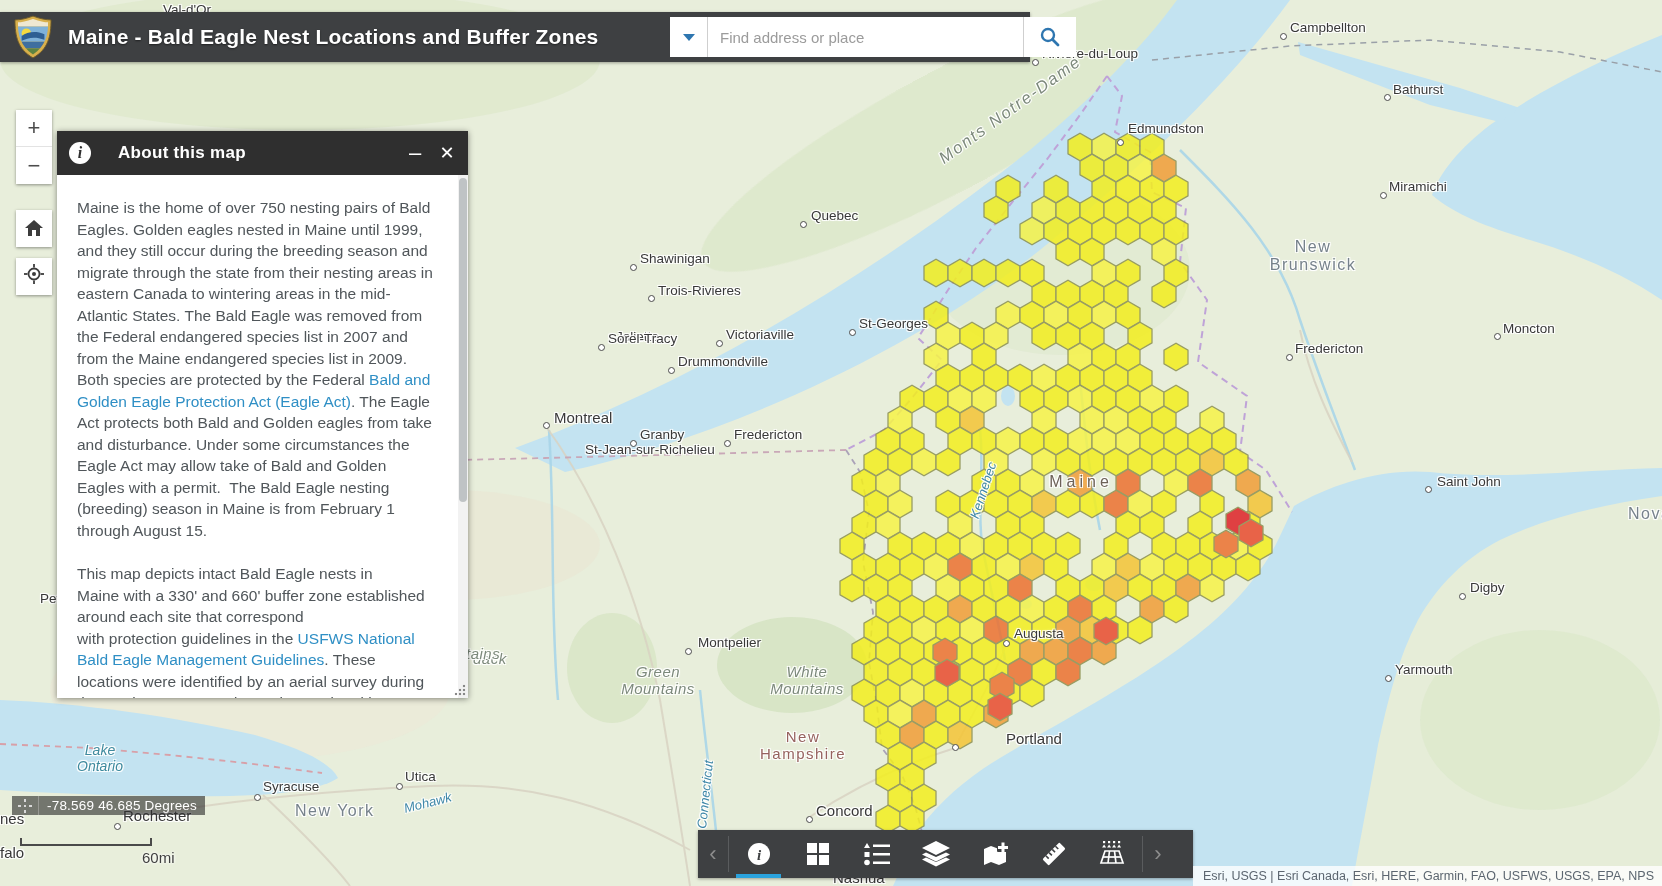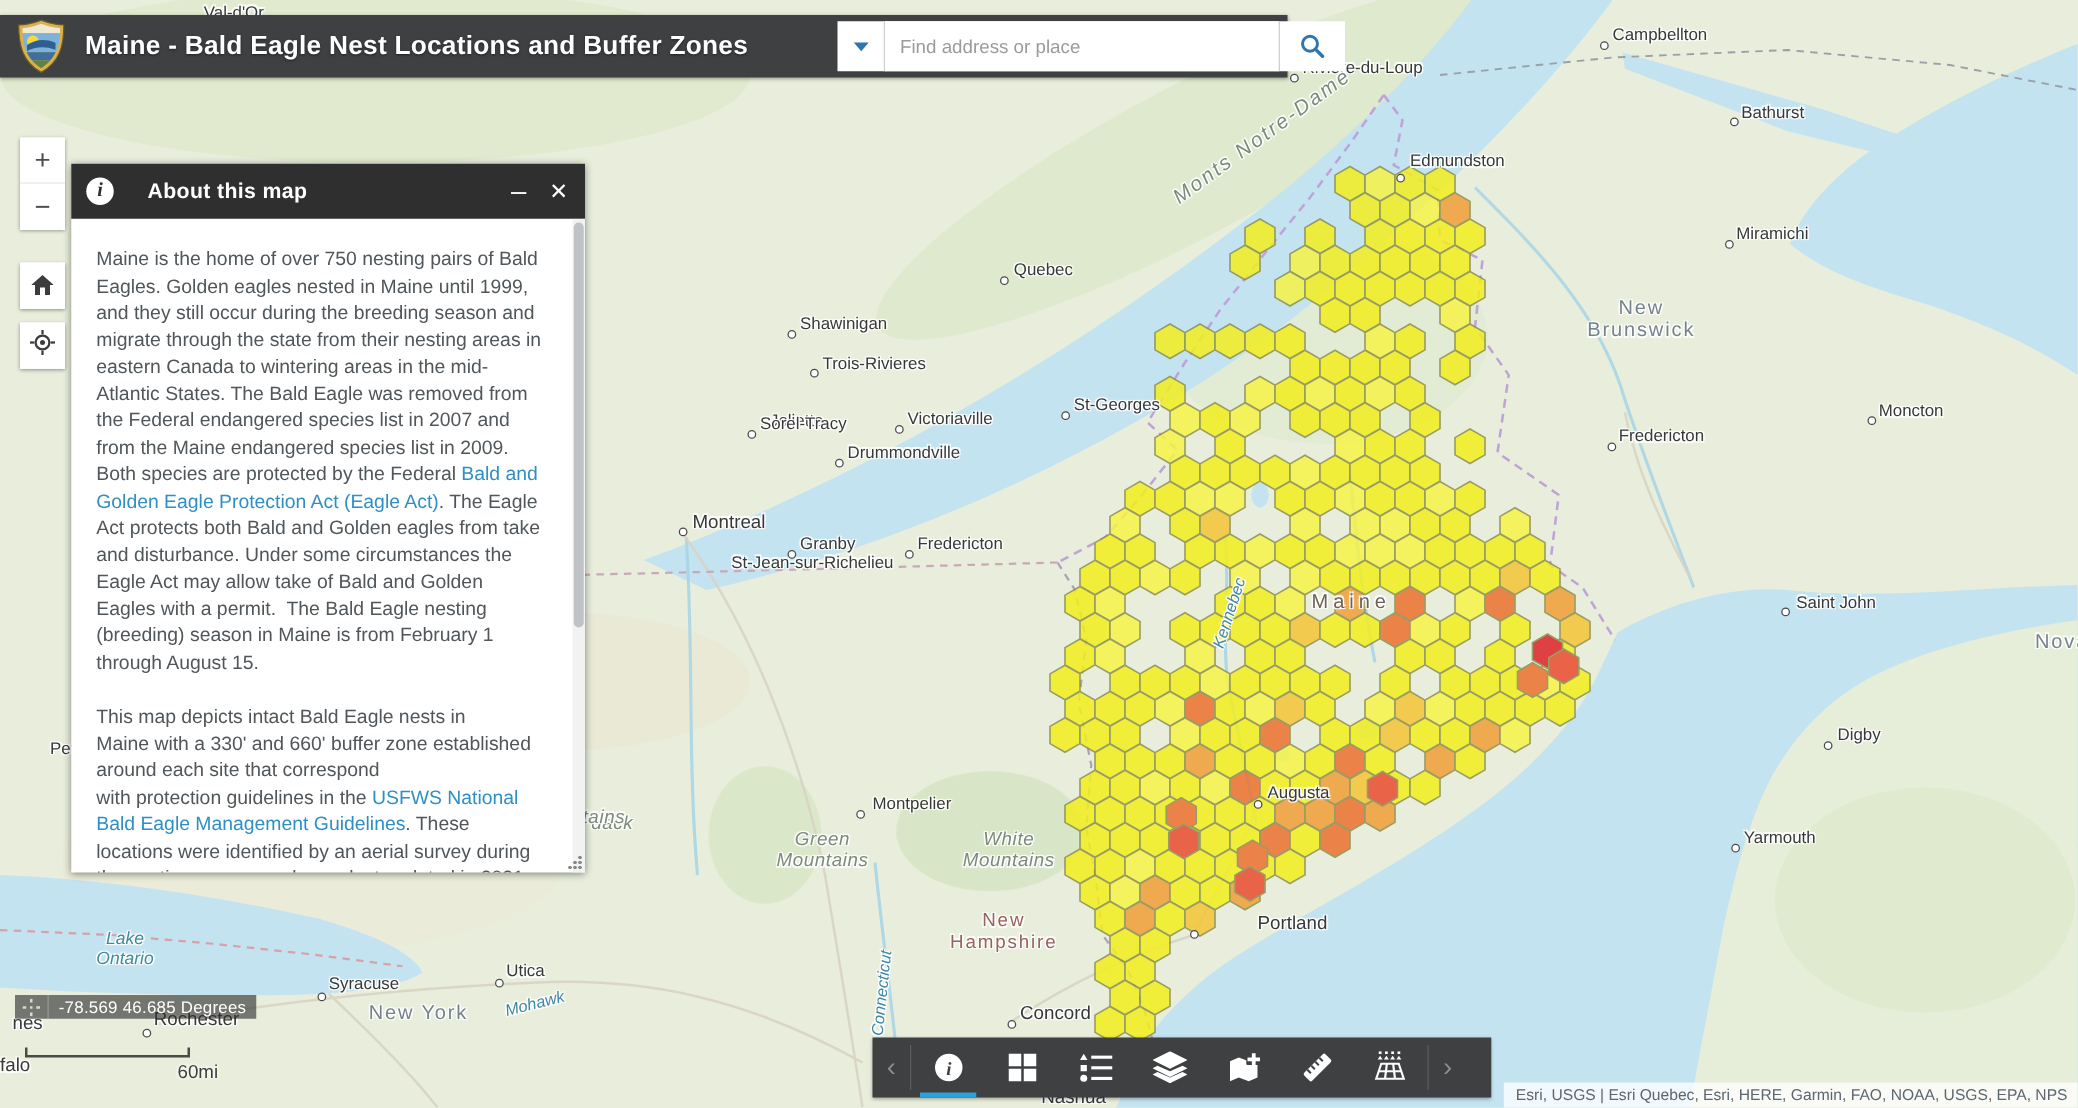--- a/index.html
+++ b/index.html
@@ -485,21 +485,21 @@
     <div class="map-dot" style="left: 805.5px; top: 815.5px;"></div>
     <div class="map-label city-lg" style="left: 962px; top: 730px; margin-left: 44px;">Portland</div>
     <div class="map-dot" style="left: 951.5px; top: 743.5px;"></div>
     <div class="map-label city" style="left: 263px; top: 779px;">Syracuse</div>
     <div class="map-dot" style="left: 253.5px; top: 793.5px;"></div>
     <div class="map-label city" style="left: 405px; top: 769px;">Utica</div>
     <div class="map-dot" style="left: 395.5px; top: 782.5px;"></div>
     <div class="map-label city-lg" style="left: 123px; top: 807px;">Rochester</div>
     <div class="map-dot" style="left: 113.5px; top: 822.5px;"></div>
     <div class="map-label city-lg" style="left: 833px; top: 869px;">Nashua</div>
-    <div class="map-label city-lg" style="left: 0px; top: 810px; margin-left: 10px;">nes</div>
+    <div class="map-label city-lg" style="left: 0px; top: 810px;">nes</div>
     <div class="map-label city" style="left: 40px; top: 591px;">Pet</div>
     <div class="map-label city-lg" style="left: 0px; top: 844px;">falo</div>
     <div class="map-label phys" style="left: 473px; top: 625px; margin-top: 25px;">dack</div>
     <div class="map-label phys" style="left: 466px; top: 645px;">tains</div>
     <div class="map-label region centered" style="left: 1313px; top: 238px; transform: translate(-50%, 0px);">New
 Brunswick</div>
     <div class="map-label region" style="left: 1628px; top: 505px;">Nova</div>
     <div class="map-label region region-me centered" style="left: 1075px; top: 473px; transform: translate(-50%, 0px); padding-left: 12px;">Maine</div>
     <div class="map-label region state-nh centered" style="left: 803px; top: 728px; transform: translate(-50%, 0px);">New
 Hampshire</div>
@@ -693,13 +693,13 @@
         <line x1="15.5" y1="10" x2="17" y2="22"></line>
       </g>
     </svg>
   </div>
   <div class="tb-div"></div>
   <div class="tb-chev">
     <span>›</span>
   </div>
 </div>
 
-<div id="attribution">Esri, USGS | Esri Quebec, Esri, HERE, Garmin, FAO, NOAA, USGS, EPA, NPS</div>
+<div id="attribution">Esri, USGS | Esri Canada, Esri, HERE, Garmin, FAO, USFWS, USGS, EPA, NPS</div>
 
 </body></html>

